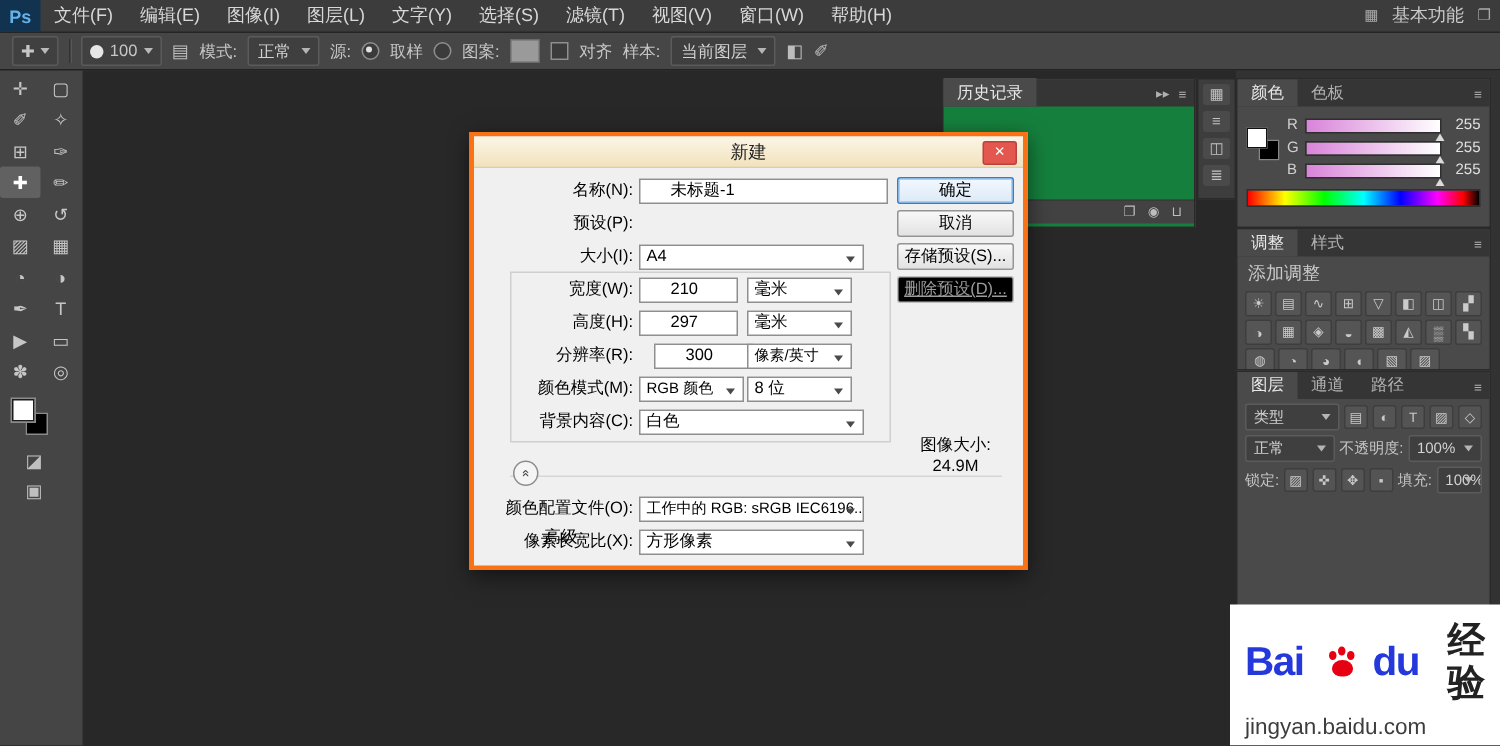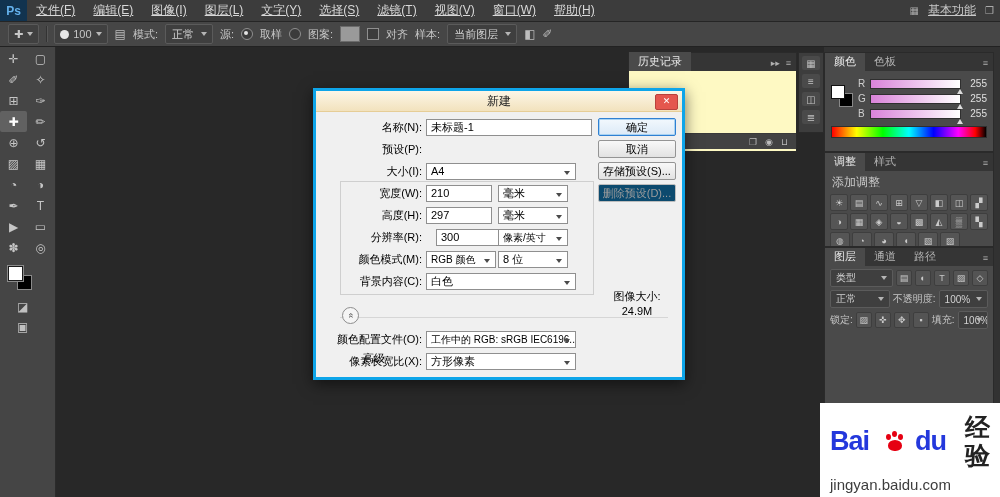--- a/index.html
+++ b/index.html
@@ -3,21 +3,21 @@
 <meta charset="utf-8">
 <style>
   html,body{margin:0;padding:0}
   body{width:1000px;height:497px;position:relative;overflow:hidden;background:#282828;
        font-family:"Liberation Sans","DejaVu Sans",sans-serif;}
   
   .menubar{position:absolute;left:0;top:0;width:1000px;height:21px;background:#3c3c3c;
            border-bottom:1px solid #252525;display:flex;align-items:stretch;color:#d8d8d8;font-size:12px;z-index:6;}
   .ps-logo{width:27px;display:flex;align-items:center;justify-content:center;background:#11334f;
            color:#64b1ec;font-weight:bold;font-size:12px;}
-  .menu-item{padding:0 9px;display:flex;align-items:center;cursor:default;white-space:nowrap;text-decoration:underline;}
+  .menu-item{padding:0 9px;display:flex;align-items:center;cursor:default;white-space:nowrap;}
   .mb-right{margin-left:auto;display:flex;align-items:center;gap:7px;padding-right:6px;color:#c9c9c9;}
   .gi{font-size:10px;color:#ababab;}
   
   .optionsbar{position:absolute;left:0;top:22px;width:1000px;height:24px;background:#464646;
               border-bottom:1px solid #222;display:flex;align-items:center;gap:7px;padding:0 8px;
               font-size:11px;color:#c6c6c6;z-index:6;}
   .vsep{width:1px;height:16px;background:#333;box-shadow:1px 0 0 #575757;}
   .tpx{display:flex;align-items:center;gap:4px;background:#404040;border:1px solid #5a5a5a;
        border-radius:2px;height:18px;padding:0 5px;}
   .caret{width:0;height:0;border-left:3px solid transparent;border-right:3px solid transparent;
@@ -45,21 +45,21 @@
   .tb-fg{position:absolute;left:0;top:0;width:13px;height:13px;background:#fff;border:1px solid #1c1c1c;
          box-shadow:0 0 0 1px #8a8a8a;z-index:2;}
   .tb-bg{position:absolute;left:9px;top:9px;width:13px;height:13px;background:#000;border:1px solid #8a8a8a;}
   .tb-icons{display:flex;flex-direction:column;gap:6px;margin:8px 0 0 17px;color:#c0c0c0;font-size:12px;}
   .canvas{position:absolute;left:56px;top:46px;width:944px;height:451px;background:#282828;}
   
   .phead{height:18px;background:#353535;display:flex;align-items:flex-end;}
   .ptab{padding:2px 9px;font-size:11px;color:#b2b2b2;white-space:nowrap;}
   .ptab.active{background:#4a4a4a;color:#e8e8e8;}
   .phead-icons{margin-left:auto;display:flex;gap:6px;padding:0 5px 3px;color:#b0b0b0;font-size:9px;align-items:center;}
-  .history{position:absolute;left:628px;top:52px;width:167px;height:98px;background:#fef9c3;
+  .history{position:absolute;left:628px;top:52px;width:167px;height:98px;background:#15803d;
            border:1px solid #2a2a2a;z-index:3;}
   .history .pbody{height:62px;}
   .pfoot{height:15px;border-top:1px solid #3a3a3a;background:#424242;display:flex;justify-content:flex-end;
          align-items:center;gap:8px;padding:0 8px;color:#bdbdbd;font-size:9px;}
   .dockstrip{position:absolute;left:798px;top:52px;width:24px;height:76px;background:#3d3d3d;
              border:1px solid #2a2a2a;z-index:3;display:flex;flex-direction:column;align-items:center;
              gap:4px;padding-top:3px;color:#c2c2c2;}
   .dockstrip .di{width:18px;height:14px;display:flex;align-items:center;justify-content:center;
                  font-size:10px;background:#4a4a4a;border-radius:2px;}
   .rightdock{position:absolute;left:824px;top:46px;width:176px;height:357px;background:#323232;z-index:3;}
@@ -99,40 +99,40 @@
   .paw{position:relative;width:20px;height:27px;display:inline-block;}
   .paw i{position:absolute;background:#e60012;border-radius:50%;}
   .paw .t1{width:5px;height:6px;left:1px;top:6px;}
   .paw .t2{width:5px;height:6px;left:7px;top:3px;}
   .paw .t3{width:5px;height:6px;left:13px;top:6px;}
   .paw .pad{width:14px;height:11px;left:3px;top:12px;border-radius:50% 50% 45% 45%;}
   .suffix{font-size:25px;font-weight:bold;color:#222;line-height:28px;margin-left:3px;}
   .wm-url{font-size:15px;color:#3d3d3d;margin-top:7px;}
   
   .dialog{position:absolute;left:313px;top:88px;width:372px;height:292px;background:#f0f0f0;
-          border:3px solid #0ea5e9;box-shadow:0 4px 14px rgba(0,0,0,.55);z-index:10;font-size:11px;
+          border:3px solid #f97316;box-shadow:0 4px 14px rgba(0,0,0,.55);z-index:10;font-size:11px;
           color:#000;box-sizing:border-box;}
   .dlg-title{position:absolute;left:0;top:0;width:366px;height:20px;background:linear-gradient(#fcf6e7,#f2e2bd);
              border-bottom:1px solid #e6cd96;text-align:center;line-height:20px;font-size:12px;color:#222;}
   .dlg-close{position:absolute;top:3px;right:4px;width:21px;height:14px;background:#e4574e;
              border:1px solid #b8423c;border-radius:2px;color:#fff;text-align:center;line-height:13px;font-size:9px;}
   .dlg-label{position:absolute;left:0;width:106px;text-align:right;line-height:17px;white-space:nowrap;}
-  .dlg-input{position:absolute;height:17px;background:#fff;border:1px solid #8f8f8f;padding:0 4px;
+  .dlg-input{position:absolute;height:17px;background:#fff;border:1px solid #8f8f8f;padding:0 20px;
              line-height:15px;white-space:nowrap;overflow:hidden;box-sizing:border-box;}
   .wsel{position:absolute;height:17px;background:#fff;border:1px solid #8f8f8f;padding:0 16px 0 4px;
         line-height:15px;white-space:nowrap;overflow:hidden;box-sizing:border-box;}
   .wsel::after{content:"";position:absolute;right:5px;top:7px;border-left:3px solid transparent;
                border-right:3px solid transparent;border-top:4px solid #4a4a4a;}
   .wsel.hl{background:#3399ff;border-color:#2a7fd4;color:#fff;}
   .wsel.hl::after{border-top-color:#fff;}
   .fs10{font-size:10px;}
   .wbtn{position:absolute;left:282px;width:78px;height:18px;background:linear-gradient(#f8f8f8,#e2e2e2);
         border:1px solid #949494;border-radius:2px;text-align:center;line-height:17px;box-sizing:border-box;}
   .wbtn.primary{border:1px solid #2f80d2;box-shadow:inset 0 0 0 1px #a8d2f2;background:linear-gradient(#f2f8fd,#dceaf7);}
-  .wbtn.disabled{color:#9c9c9c;background:#0c4a6e;border-color:#bdbdbd;}
+  .wbtn.disabled{color:#9c9c9c;background:#000000;border-color:#bdbdbd;text-decoration:underline;}
   .dlg-frame{position:absolute;left:24px;top:90px;width:252px;height:112px;border:1px solid #cfcfcf;}
   .adv-line{position:absolute;left:24px;top:226px;width:328px;height:1px;background:#d6d6d6;}
   .adv-toggle{position:absolute;left:26px;top:216px;width:15px;height:15px;border-radius:50%;
               border:1px solid #8d8d8d;background:#f5f5f5;display:flex;align-items:center;justify-content:center;}
   .adv-toggle span{display:inline-block;transform:rotate(90deg);font-size:9px;color:#444;line-height:1;}
   .adv-label{position:absolute;left:47px;top:215px;line-height:17px;margin-top:44px;}
   .imgsize-label{position:absolute;left:278px;top:198px;width:86px;text-align:center;}
   .imgsize-value{position:absolute;left:278px;top:214px;width:86px;text-align:center;}
 </style>
 </head>

